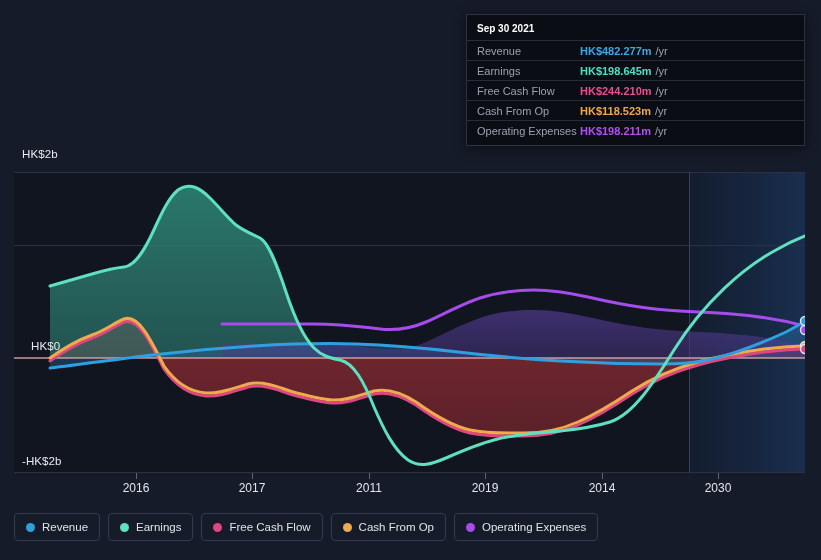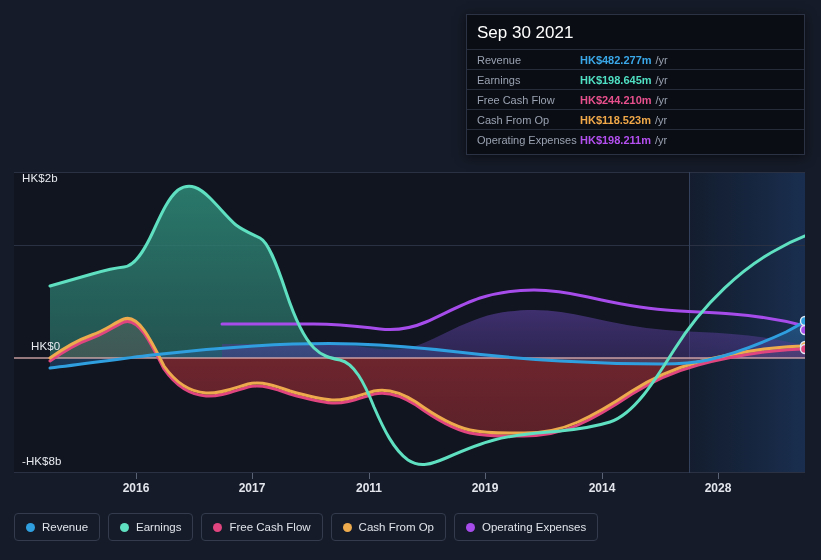--- a/index.html
+++ b/index.html
@@ -31,41 +31,41 @@
     letter-spacing: .1px;
     white-space: nowrap;
   }
   .x-label {
     position: absolute;
     color: #e2e5ec;
     font-size: 12px;
     transform: translateX(-50%);
     white-space: nowrap;
   }
-  #x-axis-ticks { position: absolute; left: 0; top: 473px; width: 821px; height: 34px; font-weight: bold; }
+  #x-axis-ticks { position: absolute; left: 0; top: 473px; width: 821px; height: 34px; }
   .tick-mark {
     position: absolute;
     top: 0; width: 1px; height: 6px;
     background: #5a6375;
   }
 
   
   #tooltip {
     position: absolute;
     left: 466px; top: 14px;
     width: 339px;
     background: #0a0d14;
     border: 1px solid #2b3243;
     padding: 7px 0 5px 0;
     box-shadow: 0 2px 10px rgba(0,0,0,.55);
   }
   #tooltip-date {
     color: #ffffff;
-    font-size: 17px;
-    font-weight: normal;
+    font-size: 10px;
+    font-weight: bold;
     padding: 1px 10px 6px 10px;
   }
   .tt-row {
     display: flex;
     align-items: baseline;
     padding: 2.5px 10px 2.5px 10px;
     border-top: 1px solid #262c3a;
     font-size: 11px;
     line-height: 14px;
   }
@@ -279,38 +279,38 @@
 
       <g>
         <circle cx="791" cy="149" r="4.5" fill="#2f9fe0" stroke="#dfe8f5" stroke-width="1.4"></circle>
         <circle cx="791" cy="174" r="4.5" fill="#eeab4e" stroke="#dfe8f5" stroke-width="1.4"></circle>
         <circle cx="791" cy="177" r="4.5" fill="#e0457f" stroke="#dfe8f5" stroke-width="1.4"></circle>
         <circle cx="791" cy="158" r="4.5" fill="#a64ceb" stroke="#dfe8f5" stroke-width="1.4"></circle>
       </g>
     </svg>
   </div>
 
-  <div class="y-label" style="left:22px; top:172px;">HK$2b</div>
+  <div class="y-label" style="left:22px; top:148px;">HK$2b</div>
   <div class="y-label" style="left:20px; top:340px;margin-left:11px;">HK$0</div>
-  <div class="y-label" style="left:22px; top:455px;">-HK$8b</div>
+  <div class="y-label" style="left:22px; top:455px;">-HK$2b</div>
 
   <div id="x-axis-ticks">
     <div class="tick-mark" style="left:136px;"></div>
     <div class="tick-mark" style="left:252px;"></div>
     <div class="tick-mark" style="left:369px;"></div>
     <div class="tick-mark" style="left:485px;"></div>
     <div class="tick-mark" style="left:602px;"></div>
     <div class="tick-mark" style="left:718px;"></div>
 
     <div class="x-label" style="left:136px; top:8px;">2016</div>
     <div class="x-label" style="left:252px; top:8px;">2017</div>
     <div class="x-label" style="left:369px; top:8px;">2011</div>
     <div class="x-label" style="left:485px; top:8px;">2019</div>
     <div class="x-label" style="left:602px; top:8px;">2014</div>
-    <div class="x-label" style="left:718px; top:8px;">2028</div>
+    <div class="x-label" style="left:718px; top:8px;">2030</div>
   </div>
 
   <div id="tooltip">
     <div id="tooltip-date">Sep 30 2021</div>
 
     <div class="tt-row">
       <span class="tt-label">Revenue</span>
       <span class="tt-value" style="color:#3aa8e8;">HK$482.277m</span>
       <span class="tt-unit">/yr</span>
     </div>

